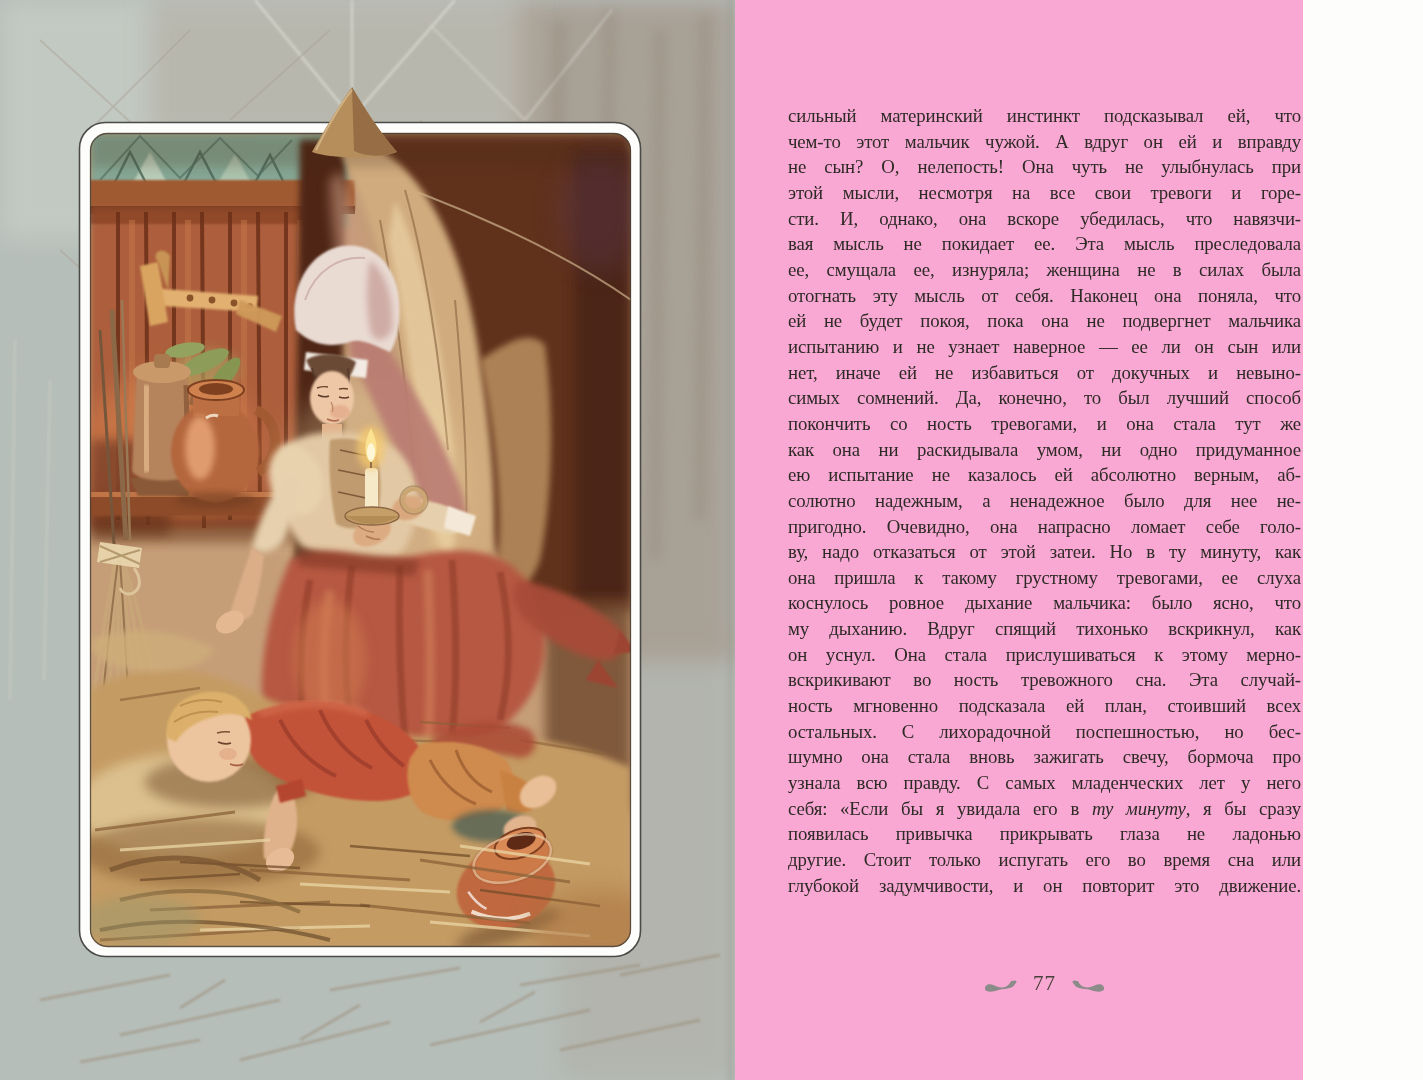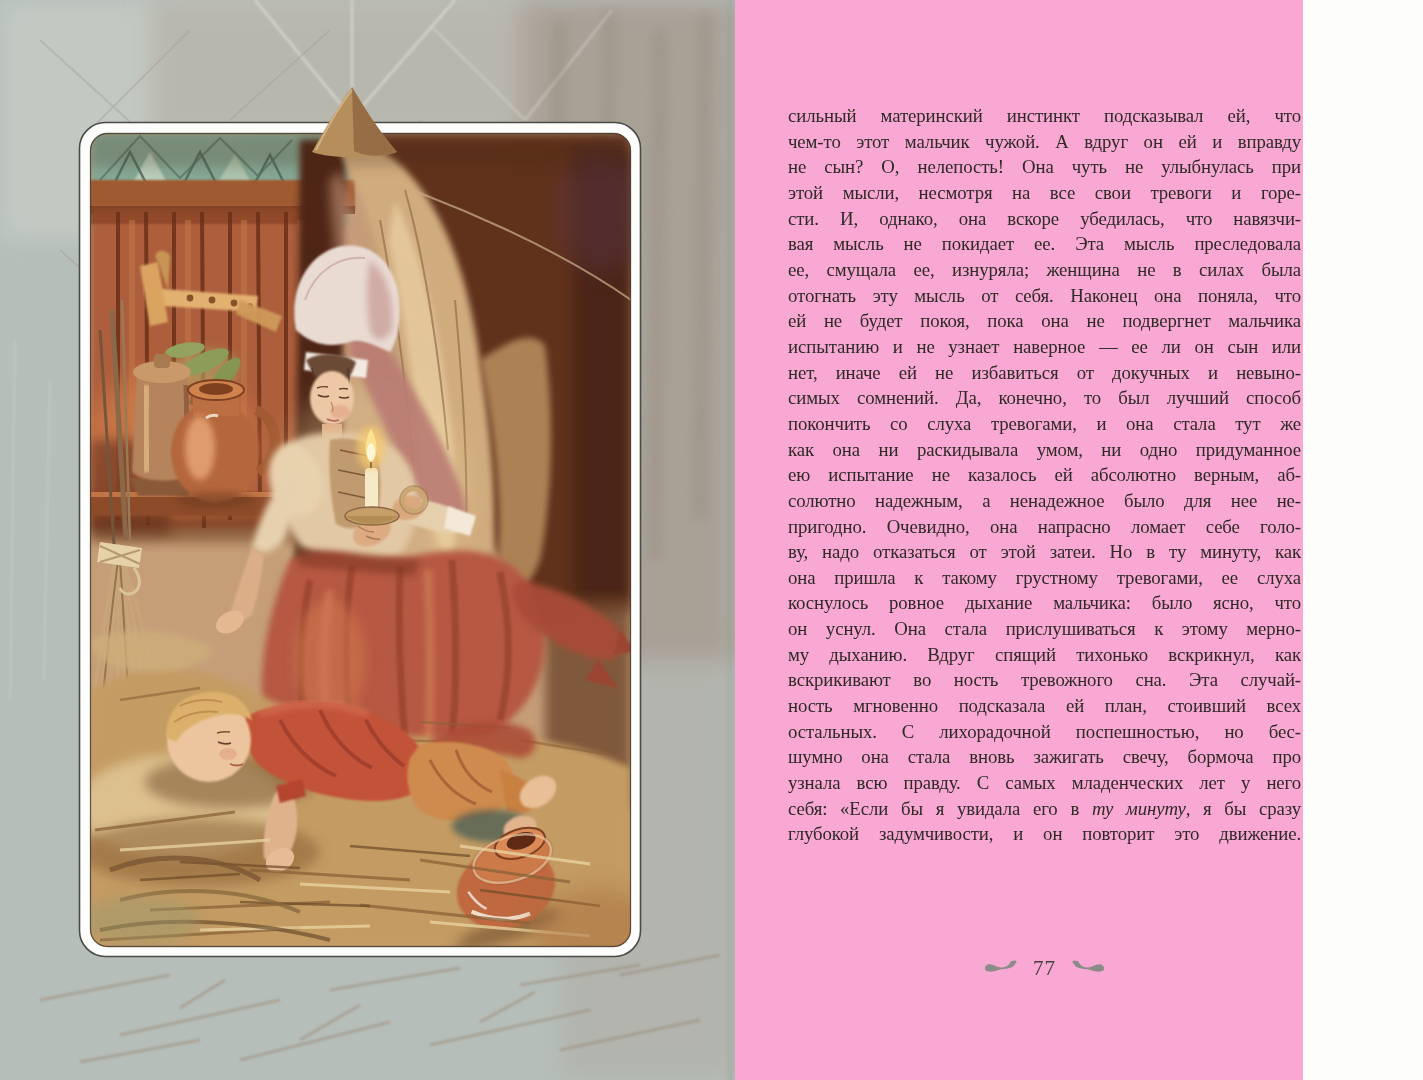--- a/index.html
+++ b/index.html
@@ -7,21 +7,21 @@
           font-family:"Liberation Serif", serif;}
   .page-left{position:absolute;left:0;top:0;width:735px;height:1080px;}
   .page-right{position:absolute;left:735px;top:0;width:568px;height:1080px;background:#f9a8d4;}
   .gutter{position:absolute;left:723px;top:0;width:14px;height:1080px;
           background:linear-gradient(90deg,rgba(90,85,75,0) 0%,rgba(90,85,75,.10) 55%,rgba(255,255,255,0) 100%);}
   .textcol{position:absolute;left:53px;top:103px;width:513px;color:#2e2a26;
            font-size:18.8px;line-height:25.67px;letter-spacing:-0.1px;}
   .line{text-align:justify;text-align-last:justify;white-space:normal;height:25.67px;overflow:visible;}
   .line i{font-style:italic;}
   .footer-row{position:absolute;left:53px;top:956px;width:513px;height:40px;
-              display:flex;align-items:flex-start;justify-content:center;gap:16px;}
+              display:flex;align-items:flex-end;justify-content:center;gap:16px;}
   .pagenum{font-size:21px;color:#454039;letter-spacing:1px;}
   .flourish{display:block;}
 </style>
 </head>
 <body>
 
 <div class="spread">
 
   <div class="page-left">
     <svg width="735" height="1080" viewBox="0 0 735 1080" role="img" aria-label="Watercolor illustration: a young woman in a white headscarf kneels holding a lit candle in a small holder, watching a barefoot boy in a red tunic sleeping on a straw bed; behind her a plank fence, hanging canvas drape, a tall pitcher and clay jug on a shelf, a broom, and a tipped clay pot on the straw">
@@ -401,36 +401,38 @@
         <div class="line">не сын? О, нелепость! Она чуть не улыбнулась при</div>
         <div class="line">этой мысли, несмотря на все свои тревоги и горе-</div>
         <div class="line">сти. И, однако, она вскоре убедилась, что навязчи-</div>
         <div class="line">вая мысль не покидает ее. Эта мысль преследовала</div>
         <div class="line">ее, смущала ее, изнуряла; женщина не в силах была</div>
         <div class="line">отогнать эту мысль от себя. Наконец она поняла, что</div>
         <div class="line">ей не будет покоя, пока она не подвергнет мальчика</div>
         <div class="line">испытанию и не узнает наверное — ее ли он сын или</div>
         <div class="line">нет, иначе ей не избавиться от докучных и невыно-</div>
         <div class="line">симых сомнений. Да, конечно, то был лучший способ</div>
-        <div class="line">покончить со слуха тревогами, и она стала тут же</div>
+        <div class="line">покончить со ность тревогами, и она стала тут же</div>
         <div class="line">как она ни раскидывала умом, ни одно придуманное</div>
         <div class="line">ею испытание не казалось ей абсолютно верным, аб-</div>
         <div class="line">солютно надежным, а ненадежное было для нее не-</div>
         <div class="line">пригодно. Очевидно, она напрасно ломает себе голо-</div>
         <div class="line">ву, надо отказаться от этой затеи. Но в ту минуту, как</div>
         <div class="line">она пришла к такому грустному тревогами, ее слуха</div>
         <div class="line">коснулось ровное дыхание мальчика: было ясно, что</div>
+        <div class="line">му дыханию. Вдруг спящий тихонько вскрикнул, как</div>
         <div class="line">он уснул. Она стала прислушиваться к этому мерно-</div>
-        <div class="line">му дыханию. Вдруг спящий тихонько вскрикнул, как</div>
         <div class="line">вскрикивают во ность тревожного сна. Эта случай-</div>
         <div class="line">ность мгновенно подсказала ей план, стоивший всех</div>
         <div class="line">остальных. С лихорадочной поспешностью, но бес-</div>
         <div class="line">шумно она стала вновь зажигать свечу, бормоча про</div>
         <div class="line">узнала всю правду. С самых младенческих лет у него</div>
         <div class="line"><span>себя: «Если бы я увидала его в </span><i>ту минуту</i><span>, я бы сразу</span></div>
+        <div class="line">появилась привычка прикрывать глаза не ладонью</div>
+        <div class="line">другие. Стоит только испугать его во время сна или</div>
         <div class="line">глубокой задумчивости, и он повторит это движение.</div>
       </div>
 
     <div class="footer-row">
       <svg class="flourish" width="34" height="20" viewBox="0 0 34 20">
         <path d="M2.5,14 C1,10.5 4,7.6 7.5,8.3 C12,9.2 15,11.8 19,11.4 C23.5,11 26,9 27.2,6.4 C28,4.8 30.6,4.6 31.6,6.2 C32.8,8.2 30.8,10.6 27.6,11.7 C23.6,13 19.6,12.7 15.4,14 C11.4,15.2 7.4,16.2 4.8,15.3 C3.4,14.9 3,14.7 2.5,14 Z" fill="#8b8b89"></path>
         <circle cx="4" cy="12.2" r="2" fill="#8b8b89"></circle>
         <path d="M27.5,6.6 C29.2,4.2 32.6,3.6 33.4,5.6 C33.9,7 32.2,8.4 30.4,8.1" fill="#8b8b89"></path>
       </svg>
       <span class="pagenum">77</span>

